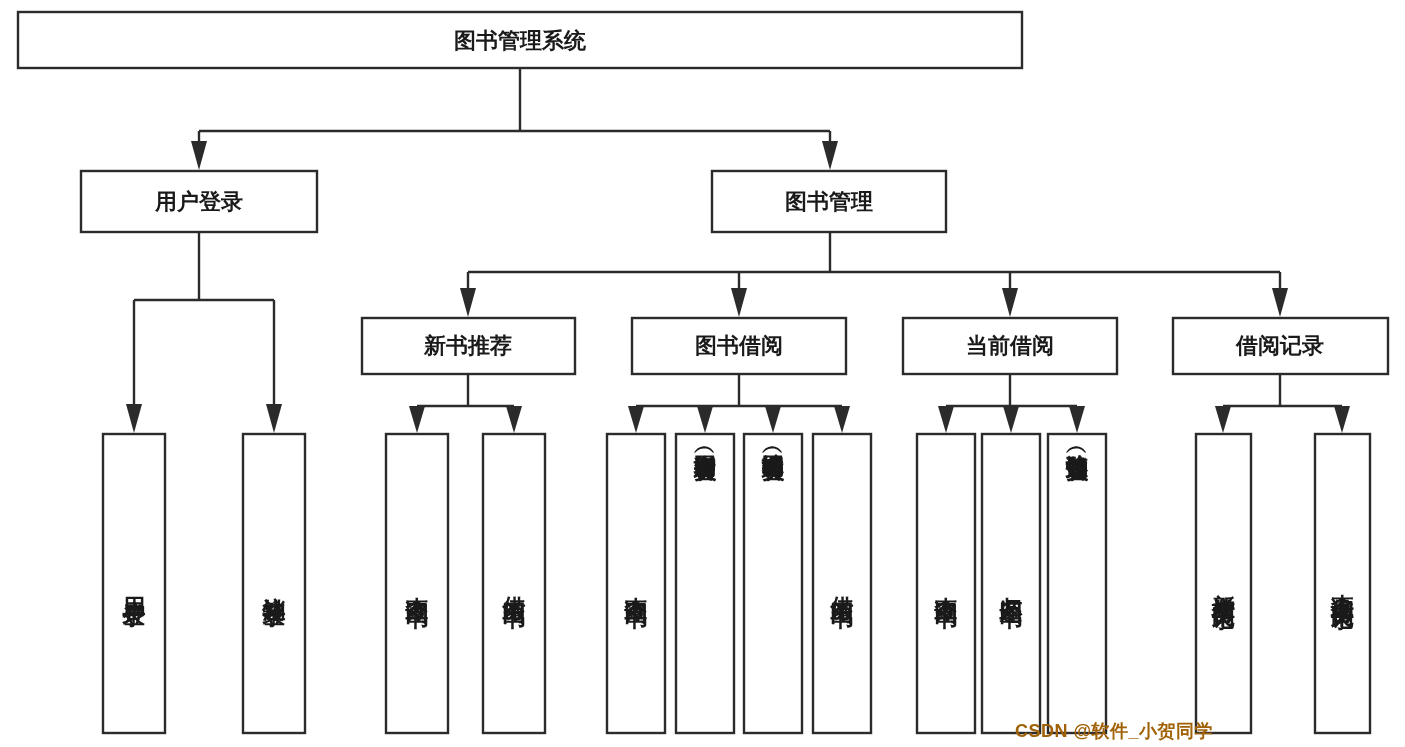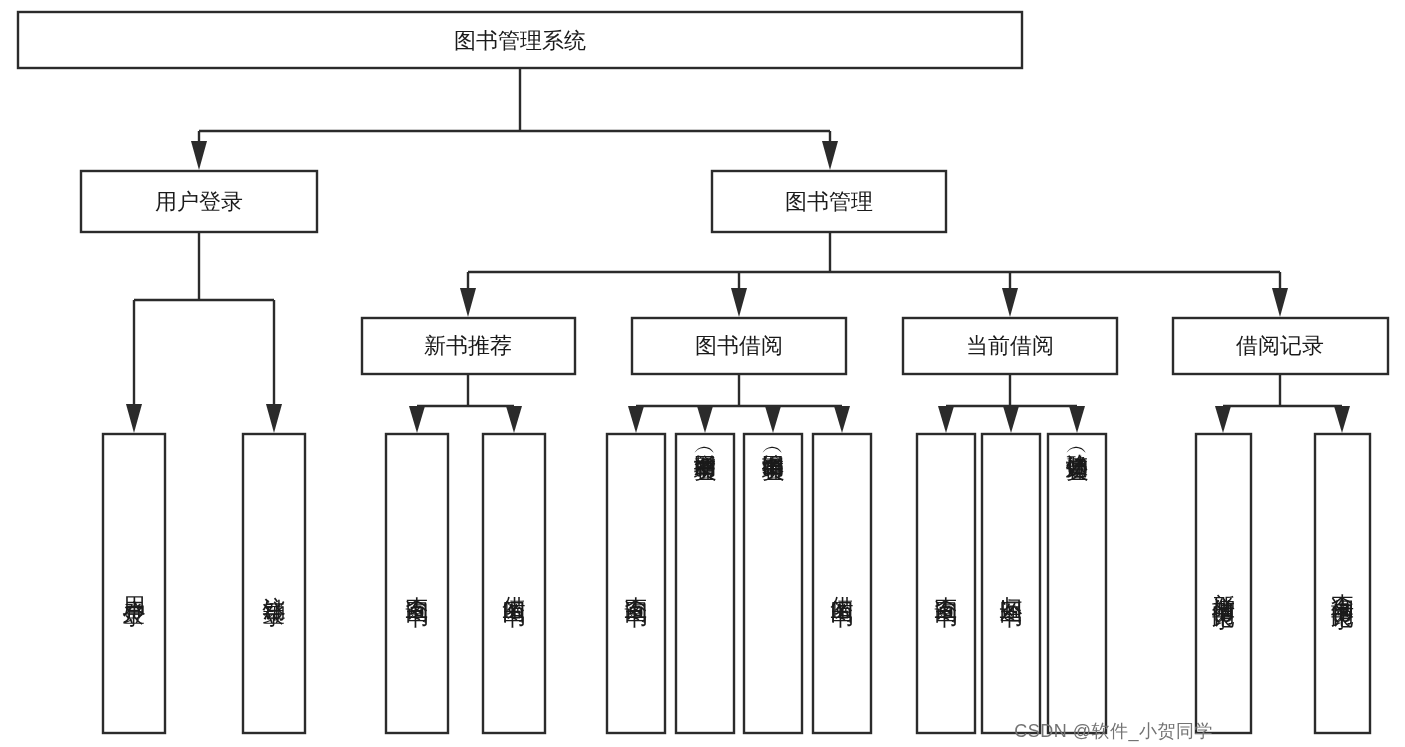--- a/index.html
+++ b/index.html
@@ -11,20 +11,21 @@
     width: 1405px;
     height: 747px;
     font-family: "Liberation Sans", "DejaVu Sans", sans-serif;
     overflow: hidden;
   }
   #diagram-root {
     position: relative;
     width: 1223px;
     height: 747px;
     background: #ffffff;
+    font-weight: bold;
   }
   svg#flow-svg {
     position: absolute;
     top: 0;
     left: 0;
     width: 1405px;
     height: 747px;
     display: block;
   }
   .node-rect {
@@ -70,21 +71,21 @@
   .leaf-label.long {
     font-size: 22px;
     letter-spacing: 1px;
   }
   .watermark {
     position: absolute;
     right: 10px;
     bottom: 4px;
     font-family: "Liberation Sans", "DejaVu Sans", sans-serif;
     font-size: 18px;
-    color: #737373;
+    color: #a16207;
     letter-spacing: 0.5px;
     white-space: nowrap;
   }
 </style>
 </head>
 <body>
 
 <div id="diagram-root">
 
   <svg id="flow-svg" viewBox="0 0 1405 747">

